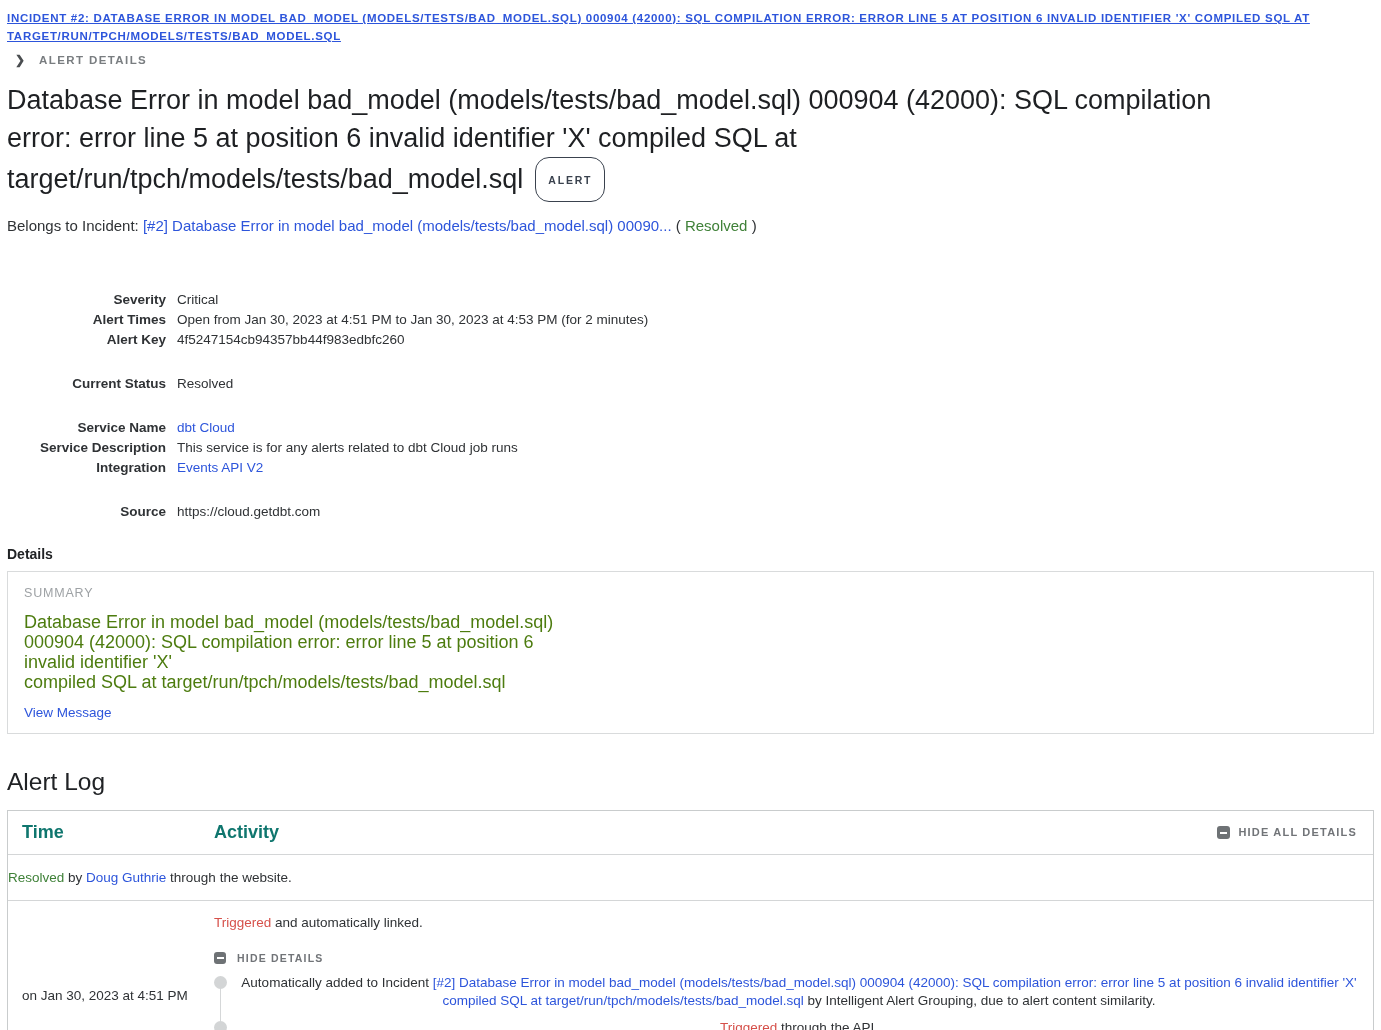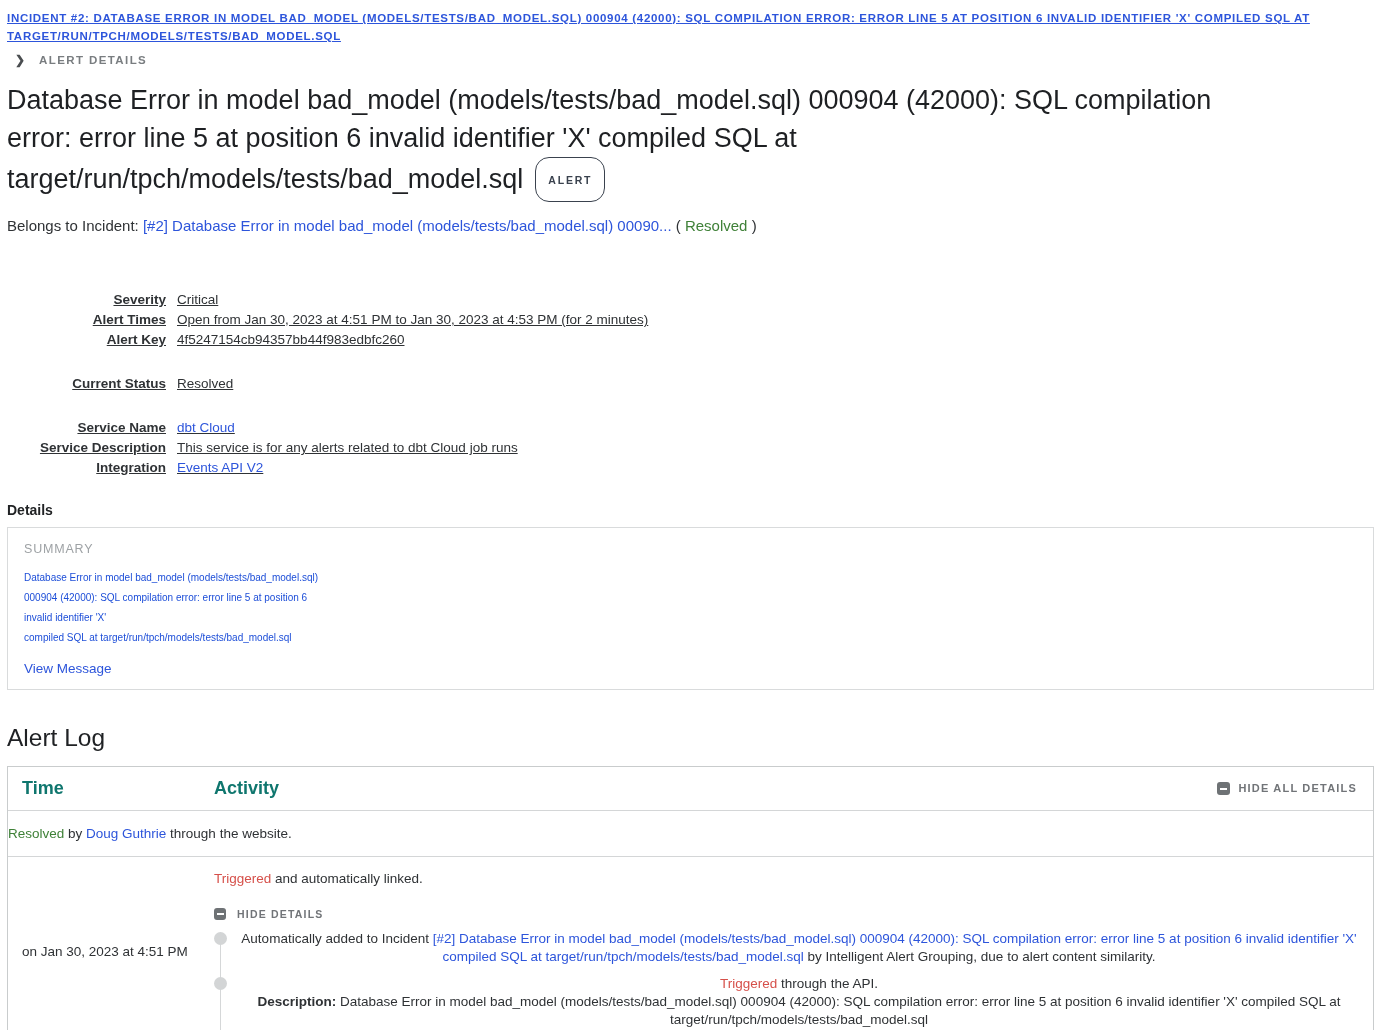--- a/index.html
+++ b/index.html
@@ -30,34 +30,34 @@
     font-size: 10.5px; font-weight: 600; letter-spacing: 1.8px; color: #3a424e;
   }
 
   
   .belongs { margin-top: 15px; font-size: 15px; color: #2f3235; }
   .belongs a, a.plain-link { color: #2d55db; text-decoration: none; cursor: pointer; }
   .green { color: #3f8138; }
   .red { color: #d6504a; }
 
   
-  .props { margin-top: 56px; font-size: 13.5px; text-decoration: underline; }
+  .props { margin-top: 56px; font-size: 13.5px; }
   .props .group { margin-bottom: 24px; }
   .prop-row { display: flex; line-height: 20px; }
   .prop-label { width: 159px; text-align: right; font-weight: 700; color: #2f3235; flex: none; }
   .prop-value { margin-left: 11px; color: #2f3235; }
 
   
   .details-heading { font-size: 14px; font-weight: 700; color: #212325; margin-top: 14px; }
   .summary-box {
     margin-top: 9px; border: 1px solid #d9dbdc; background: #fff;
     padding: 14px 16px 12px 16px; width: 1367px;
   }
   .summary-label { color: #9ea2a5; font-size: 12.5px; letter-spacing: 0.8px; }
-  .summary-lines { margin-top: 12px; font-size: 10px; line-height: 20px; color: #1d4ed8; }
+  .summary-lines { margin-top: 12px; font-size: 18px; line-height: 20px; color: #4d7c0f; }
   .view-message { display: inline-block; margin-top: 13px; font-size: 13.5px; }
 
   
   h2.log-heading { margin-top: 34px; font-size: 24.5px; font-weight: 500; color: #202225; }
   .log-table { margin-top: 14px; border: 1px solid #c9cccd; width: 1367px; }
   .log-header { display: flex; align-items: center; height: 44px; border-bottom: 1px solid #d4d6d7; }
   .col-time { width: 206px; padding-left: 14px; flex: none; }
   .log-header .hdr { font-size: 18px; font-weight: 700; color: #0f766e; }
   .hide-all {
     margin-left: auto; padding-right: 16px;
@@ -137,20 +137,26 @@
         <div class="prop-label">Service Name</div>
         <div class="prop-value"><a class="plain-link">dbt Cloud</a></div>
       </div>
       <div class="prop-row">
         <div class="prop-label">Service Description</div>
         <div class="prop-value">This service is for any alerts related to dbt Cloud job runs</div>
       </div>
       <div class="prop-row">
         <div class="prop-label">Integration</div>
         <div class="prop-value"><a class="plain-link">Events API V2</a></div>
+      </div>
+    </div>
+    <div class="group">
+      <div class="prop-row">
+        <div class="prop-label">Source</div>
+        <div class="prop-value">https://cloud.getdbt.com</div>
       </div>
     </div>
   </div>
 
   <div class="details-heading">Details</div>
   <div class="summary-box">
     <div class="summary-label">SUMMARY</div>
     <div class="summary-lines">
       <div>Database Error in model bad_model (models/tests/bad_model.sql)</div>
       <div>000904 (42000): SQL compilation error: error line 5 at position 6</div>

